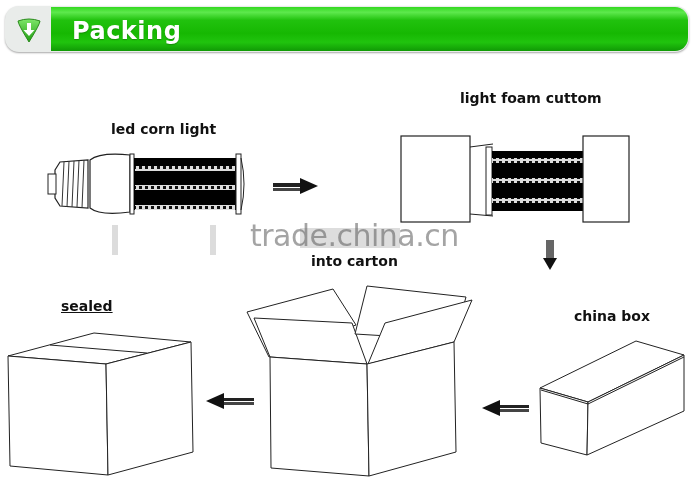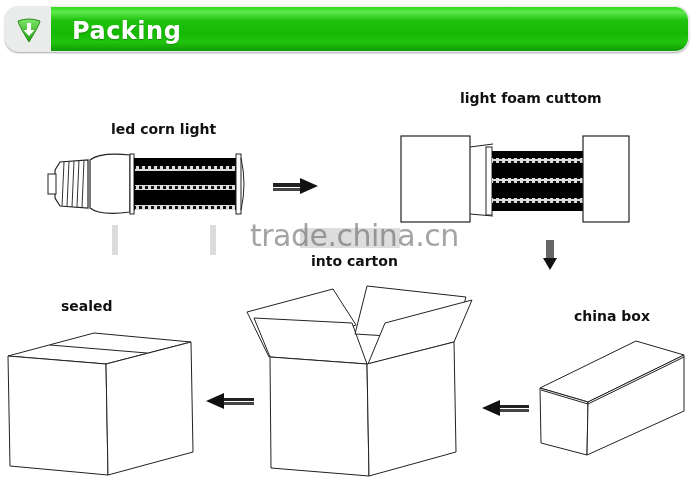--- a/index.html
+++ b/index.html
@@ -34,21 +34,21 @@
     <path d="M8.5 14 L19.5 14 L14 20 Z" fill="#fff"></path>
   </svg>
   <div class="banner-green"></div>
   <div class="banner-title">Packing</div>
 </div>
 
 <div class="label" style="left:111px; top:101px;margin-top:20px;">led corn light</div>
 <div class="label" style="left:460px; top:90px;">light foam cuttom</div>
 <div class="label" style="left:574px; top:308px;">china box</div>
 <div class="label" style="left:311px; top:253px;">into carton</div>
-<div class="label" style="left:61px; top:298px;">sealed</div>
+<div class="label" style="left:61px; top:298px;text-decoration:underline;">sealed</div>
 
 <svg class="art" width="700" height="500" viewBox="0 0 700 500">
   <defs>
     <pattern id="leds" x="0" y="0" width="6" height="5" patternUnits="userSpaceOnUse">
       <rect width="6" height="5" fill="#ddd"></rect>
       <rect x="1" y="1" width="3" height="3" fill="#111"></rect>
     </pattern>
   </defs>
 
   <g>

